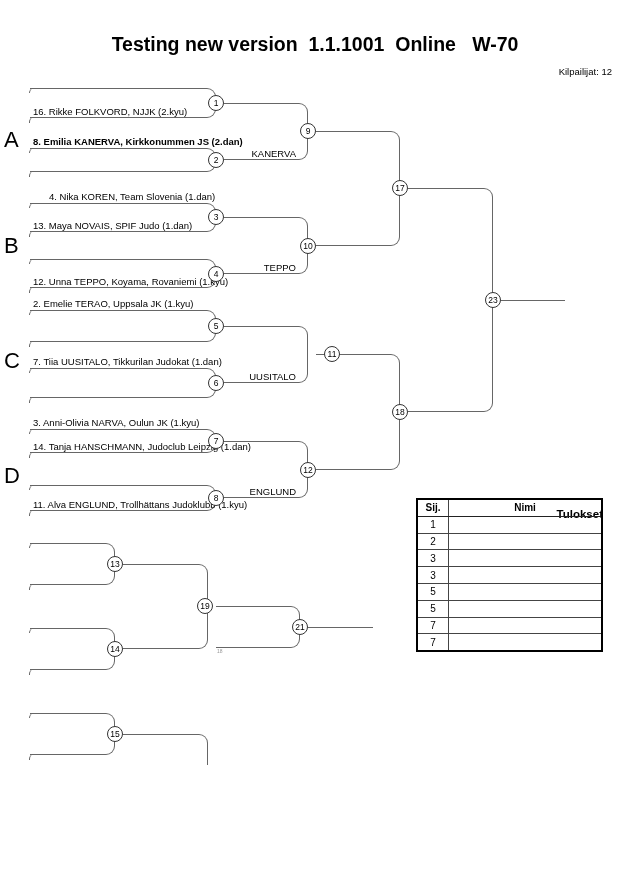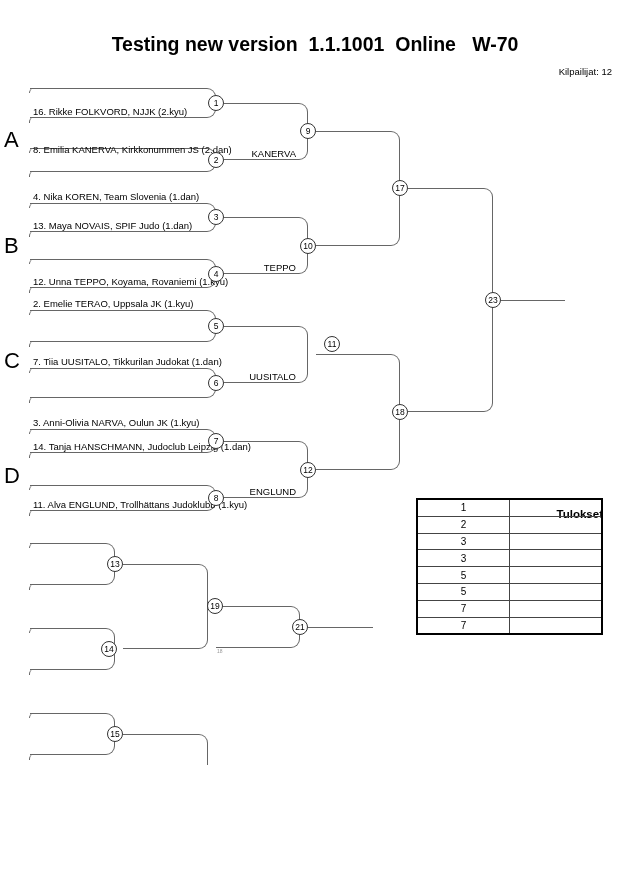--- a/index.html
+++ b/index.html
@@ -66,22 +66,22 @@
 
   <div class="title">Testing new version  1.1.1001  Online   W-70</div>
   <div class="kilp">Kilpailijat: 12</div>
 
   <div class="glabel" style="top:127px;">A</div>
   <div class="glabel" style="top:233px;">B</div>
   <div class="glabel" style="top:348px;">C</div>
   <div class="glabel" style="top:463px;">D</div>
 
   <div class="seed" style="top:106px;">16. Rikke FOLKVORD, NJJK (2.kyu)</div>
-  <div class="seed" style="top:144px;">8. Emilia KANERVA, Kirkkonummen JS (2.dan)</div>
-  <div class="seed" style="top:191px;">4. Nika KOREN, Team Slovenia (1.dan)</div>
+  <div class="seed" style="top:136px;font-weight:bold;">8. Emilia KANERVA, Kirkkonummen JS (2.dan)</div>
+  <div class="seed" style="top:191px;margin-left:16px;">4. Nika KOREN, Team Slovenia (1.dan)</div>
   <div class="seed" style="top:220px;">13. Maya NOVAIS, SPIF Judo (1.dan)</div>
   <div class="seed" style="top:276px;">12. Unna TEPPO, Koyama, Rovaniemi (1.kyu)</div>
   <div class="seed" style="top:298px;">2. Emelie TERAO, Uppsala JK (1.kyu)</div>
   <div class="seed" style="top:356px;">7. Tiia UUSITALO, Tikkurilan Judokat (1.dan)</div>
   <div class="seed" style="top:417px;">3. Anni-Olivia NARVA, Oulun JK (1.kyu)</div>
   <div class="seed" style="top:441px;">14. Tanja HANSCHMANN, Judoclub Leipzig (1.dan)</div>
   <div class="seed" style="top:499px;">11. Alva ENGLUND, Trollhättans Judoklubb (1.kyu)</div>
 
   <div class="winlabel" style="top:148px;">KANERVA</div>
   <div class="winlabel" style="top:262px;">TEPPO</div>
@@ -123,37 +123,41 @@
   <div class="mcircle" style="left:216px;top:103px;">1</div>
   <div class="mcircle" style="left:216px;top:160px;">2</div>
   <div class="mcircle" style="left:216px;top:217px;">3</div>
   <div class="mcircle" style="left:216px;top:274px;">4</div>
   <div class="mcircle" style="left:216px;top:326px;">5</div>
   <div class="mcircle" style="left:216px;top:383px;">6</div>
   <div class="mcircle" style="left:216px;top:441px;">7</div>
   <div class="mcircle" style="left:216px;top:498px;">8</div>
   <div class="mcircle" style="left:308px;top:131px;">9</div>
   <div class="mcircle" style="left:308px;top:246px;">10</div>
-  <div class="mcircle" style="left:308px;top:344px;margin-left:16px;">11</div>
+  <div class="mcircle" style="left:308px;top:354px;margin-left:16px;">11</div>
   <div class="mcircle" style="left:308px;top:470px;">12</div>
   <div class="mcircle" style="left:400px;top:188px;">17</div>
   <div class="mcircle" style="left:400px;top:412px;">18</div>
   <div class="mcircle" style="left:493px;top:300px;">23</div>
   <div class="mcircle" style="left:115px;top:564px;">13</div>
-  <div class="mcircle" style="left:109px;top:649px;">14</div>
-  <div class="mcircle" style="left:215px;top:606px;text-align:right;">19</div>
+  <div class="mcircle" style="left:115px;top:649px;">14</div>
+  <div class="mcircle" style="left:205px;top:606px;text-align:right;">19</div>
   <div class="mcircle" style="left:300px;top:627px;">21</div>
   <div class="mcircle" style="left:115px;top:734px;">15</div>
   <div class="mcircle" style="left:115px;top:819px;">16</div>
   <div class="mcircle" style="left:208px;top:777px;">20</div>
   <div class="mcircle" style="left:300px;top:797px;">22</div>
 
   <div class="results-title">Tulokset</div>
   <table class="results">
     <tbody>
+        <tr>
+      <th class="col-sij">Sij.</th>
+      <th>Nimi</th>
+    </tr>
     <tr>
       <td>1</td>
       <td></td>
     </tr>
     <tr>
       <td>2</td>
       <td></td>
     </tr>
     <tr>
       <td>3</td>

